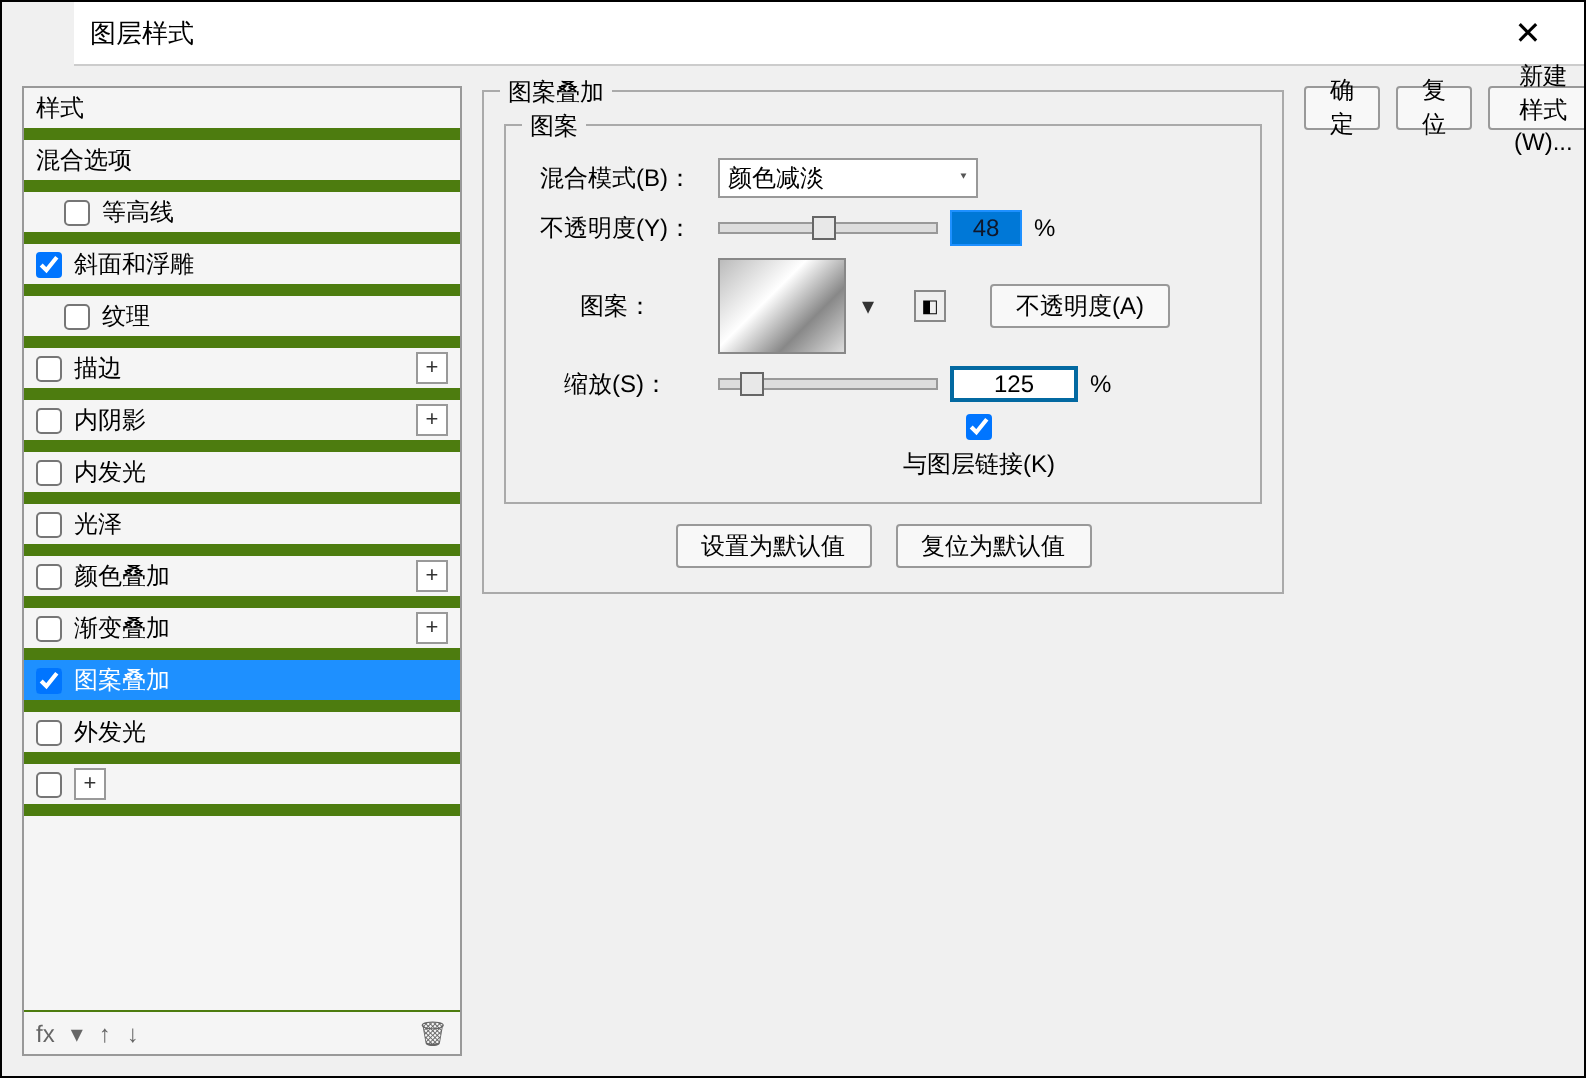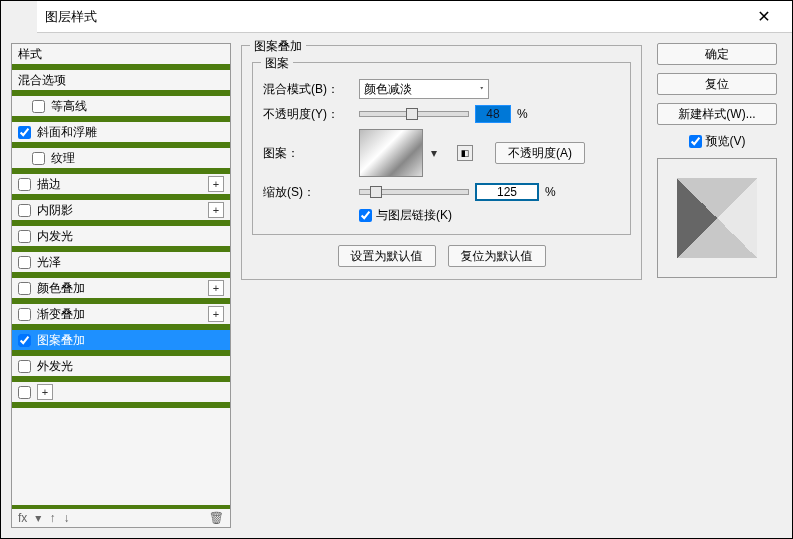--- a/index.html
+++ b/index.html
@@ -10,44 +10,44 @@
 .content { display: flex; padding: 10px; gap: 10px; height: calc(100% - 32px); }
 .left-panel { width: 220px; border: 1px solid #999; background: #f5f5f5; display: flex; flex-direction: column; }
 .style-list { flex: 1; overflow: auto; }
 .style-item { height: 26px; display: flex; align-items: center; padding: 0 6px; border-bottom: 6px solid #4d7c0f; cursor: pointer; }
 .style-item.header { font-weight: normal; background: #f5f5f5; }
 .style-item.selected { background: #1e90ff; color: #fff; }
 .style-item .cb { margin-right: 6px; width: 13px; height: 13px; }
 .style-item .indent { width: 14px; }
 .style-item .label { flex: 1; }
 .style-item .plus { width: 16px; height: 16px; border: 1px solid #999; display: flex; align-items: center; justify-content: center; background: #fff; color: #333; font-size: 11px; line-height: 1; }
-.style-footer { height: 22px; border-top: 4px solid #4d7c0f; display: flex; align-items: center; padding: 0 6px; gap: 8px; color: #666; }
+.style-footer { height: 22px; border-top: 1px solid #4d7c0f; display: flex; align-items: center; padding: 0 6px; gap: 8px; color: #666; }
 .style-footer .spacer { flex: 1; }
 .main-panel { flex: 1; }
 .fieldset { border: 1px solid #aaa; padding: 8px 10px 12px 10px; position: relative; margin-top: 2px; }
 .fieldset > .legend { position: absolute; top: -8px; left: 8px; background: #f0f0f0; padding: 0 4px; }
 .inner-fieldset { border: 1px solid #aaa; padding: 10px; position: relative; margin-top: 8px; }
 .inner-fieldset > .legend { position: absolute; top: -8px; left: 8px; background: #f0f0f0; padding: 0 4px; }
 .row { display: flex; align-items: center; margin: 6px 0; gap: 6px; }
-.row .lbl { width: 90px; text-align: left; }
+.row .lbl { width: 90px; text-align: center; }
 select { height: 20px; border: 1px solid #999; background: #fff; padding: 0 18px 0 4px; appearance: none; position: relative; }
 .select-wrap { position: relative; display: inline-block; }
 .select-wrap::after { content: "‣"; position: absolute; right: 5px; top: 2px; transform: rotate(90deg); pointer-events: none; color: #555; font-size: 10px; }
 .slider { width: 110px; height: 6px; background: #ddd; border: 1px solid #999; position: relative; }
 .slider .thumb { position: absolute; top: -4px; width: 12px; height: 12px; background: #e8e8e8; border: 1px solid #666; transform: translateX(-50%); }
 .numbox { width: 36px; height: 18px; border: 1px solid #1e90ff; text-align: center; background: #fff; }
 .numbox.sel { background: #0078d7; color: #0f172a; }
 .numbox2 { width: 64px; height: 18px; border: 2px solid #0369a1; text-align: center; background: #fff; }
 .swatch { width: 64px; height: 48px; border: 1px solid #888; background: linear-gradient(135deg,#bbb 0%,#fff 40%,#888 70%,#ddd 100%); display: inline-block; }
 .swatch-arrow { width: 10px; display: inline-flex; align-items: center; justify-content: center; color: #333; }
 .small-icon { width: 16px; height: 16px; border: 1px solid #888; background:#eee; display:inline-flex; align-items:center; justify-content:center; font-size:9px; }
 .btn { height: 22px; border: 1px solid #999; background: #f8f8f8; padding: 0 12px; cursor: pointer; border-radius: 2px; display: inline-flex; align-items: center; justify-content: center; }
-.link-row { display:flex; align-items:center; gap:4px; margin:4px 0 0 96px; }
+.link-row { display:flex; align-items:center; gap:4px; margin:4px 0 0 96px;flex-direction:column; }
 .defaults-row { display:flex; gap:12px; justify-content:center; margin-top:10px; }
-.right-panel { width: 130px; display: flex; flex-direction: column; gap: 8px; align-items:center; }
+.right-panel { width: 130px; display: flex; flex-direction: row; gap: 8px; }
 .right-panel .btn { width: 120px; }
 .preview-check { display:flex; align-items:center; gap:4px; }
 .preview-box { width: 120px; height: 120px; border: 1px solid #999; background:#f0f0f0; display:flex; align-items:center; justify-content:center; }
 .preview-shape { width:80px; height:80px; position:relative; }
 .preview-shape::before { content:""; position:absolute; inset:0; background: conic-gradient(from 45deg, #e8e8e8 0 90deg, #c8c8c8 90deg 180deg, #666 180deg 270deg, #c8c8c8 270deg 360deg); clip-path: polygon(50% 50%,0 0,100% 0,100% 100%,0 100%,0 0);}
 </style>
 </head>
 <body>
 
 <div class="titlebar">

